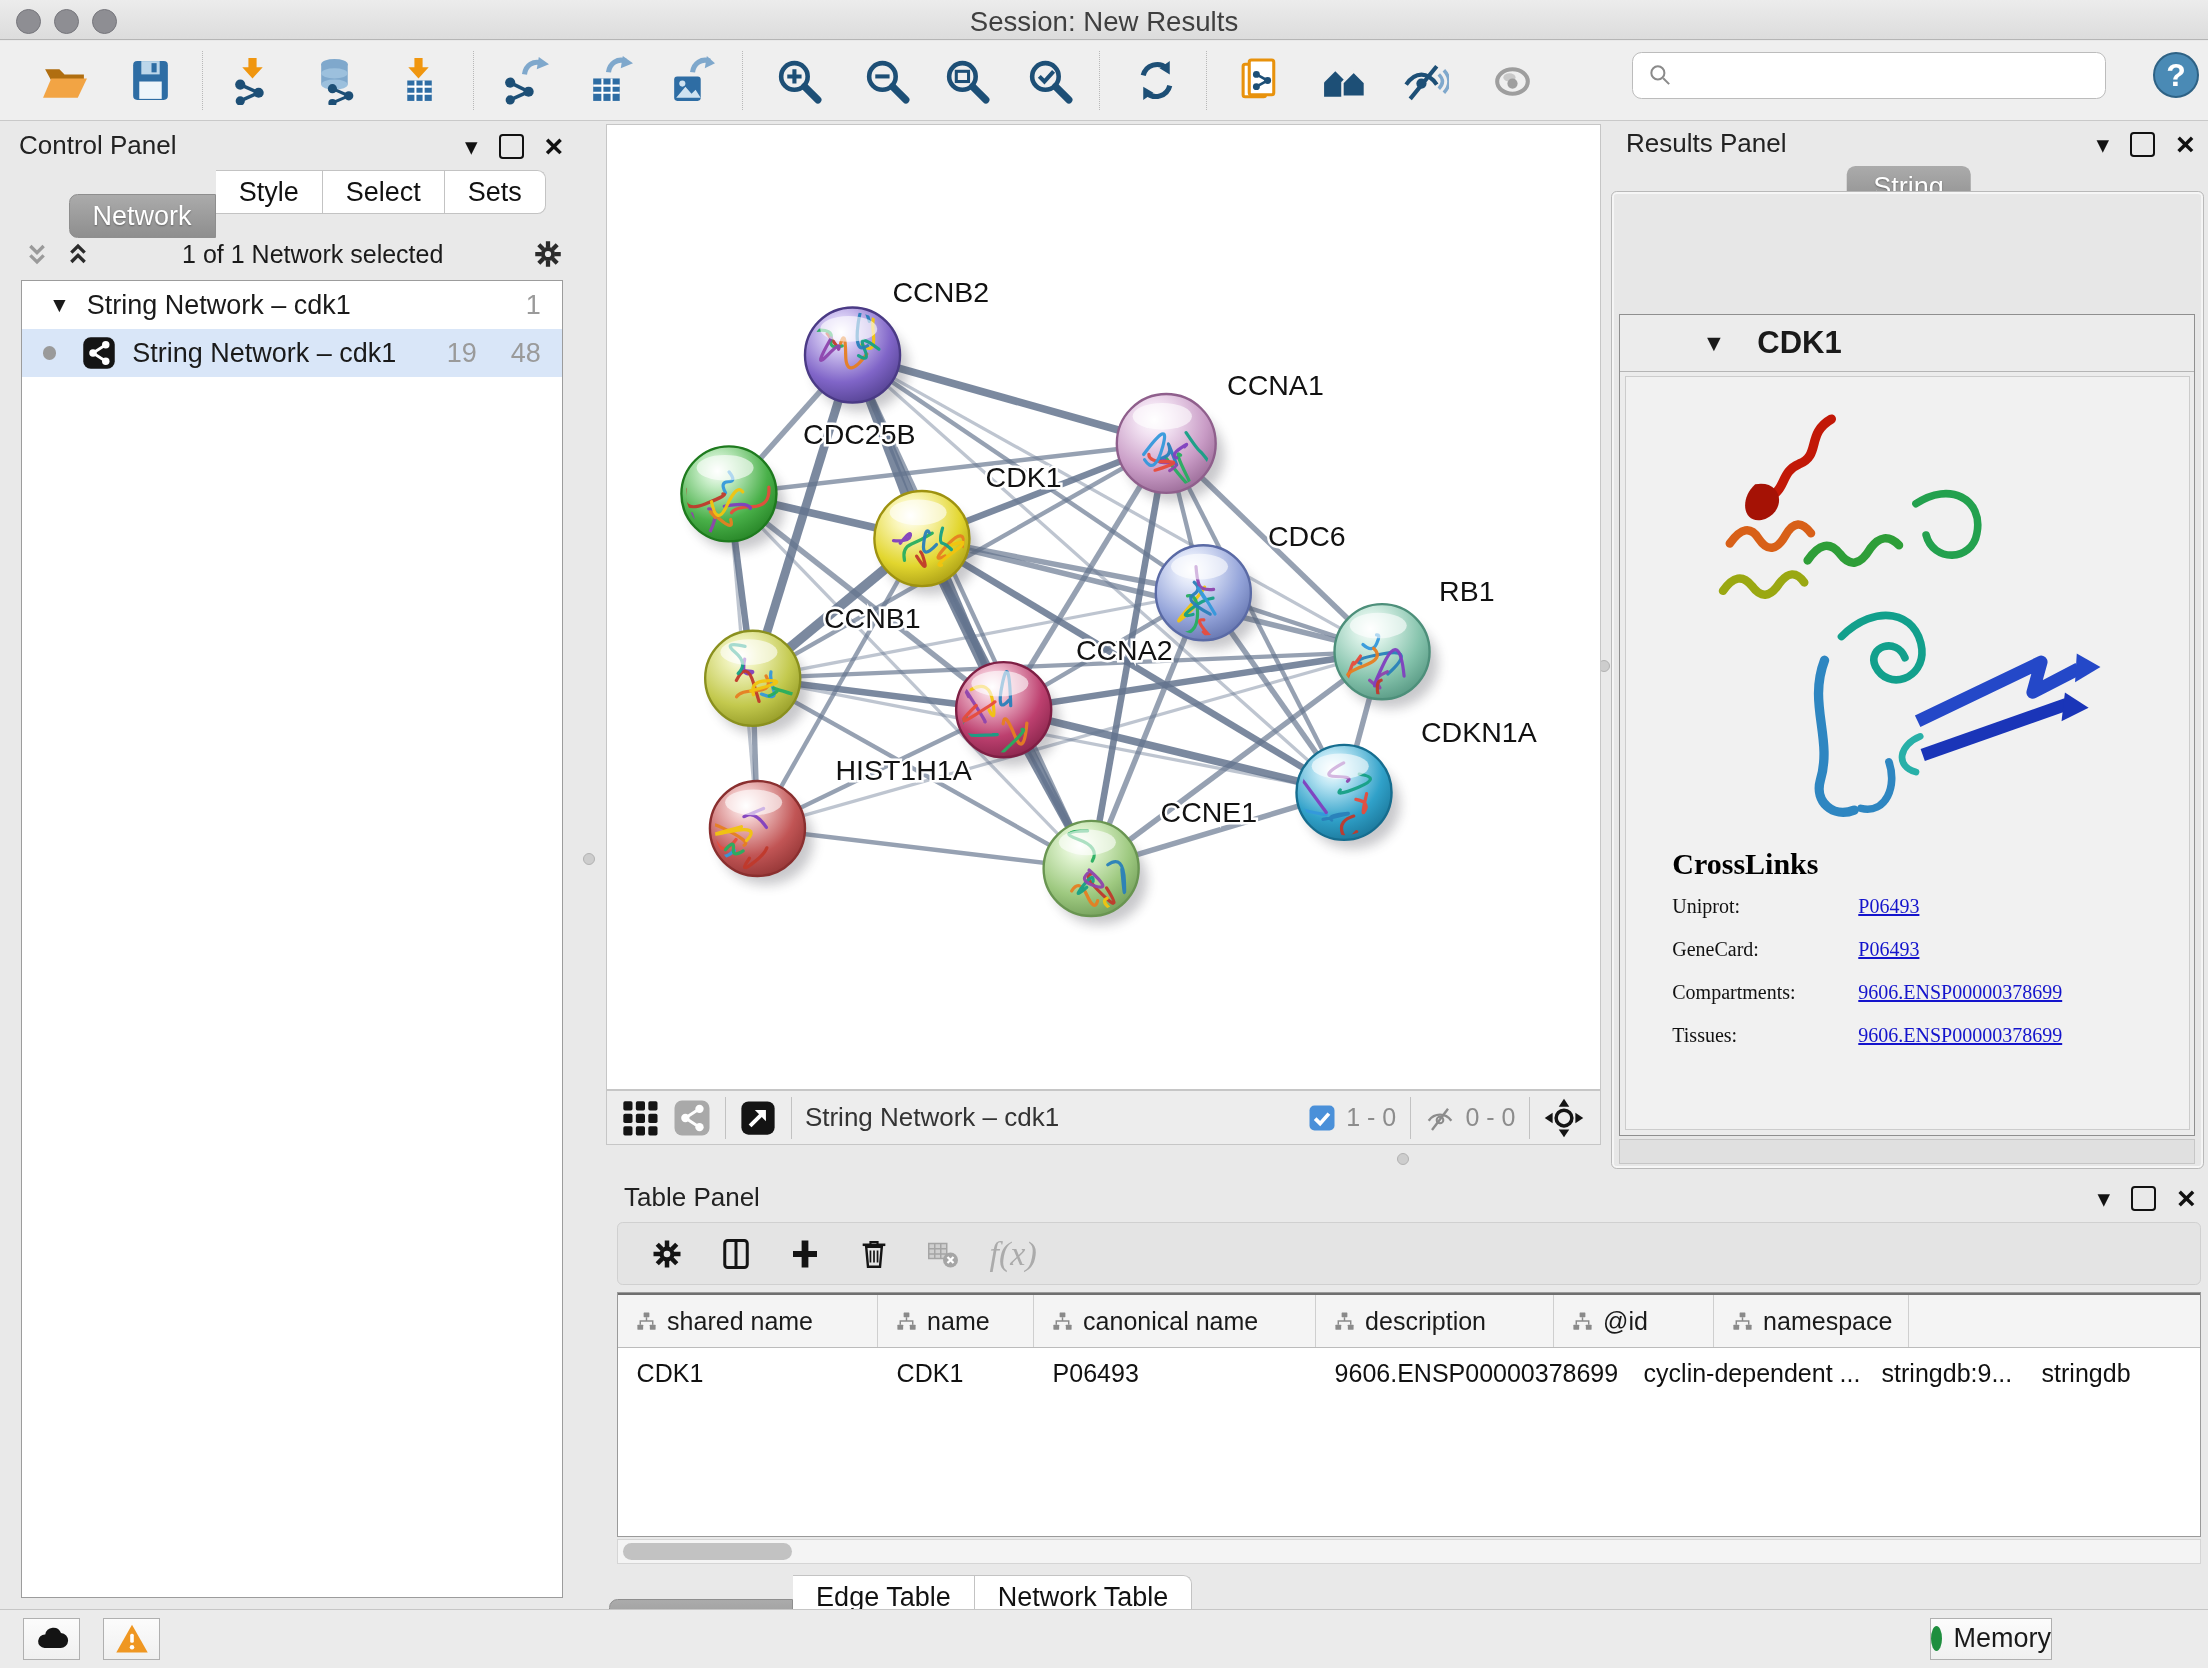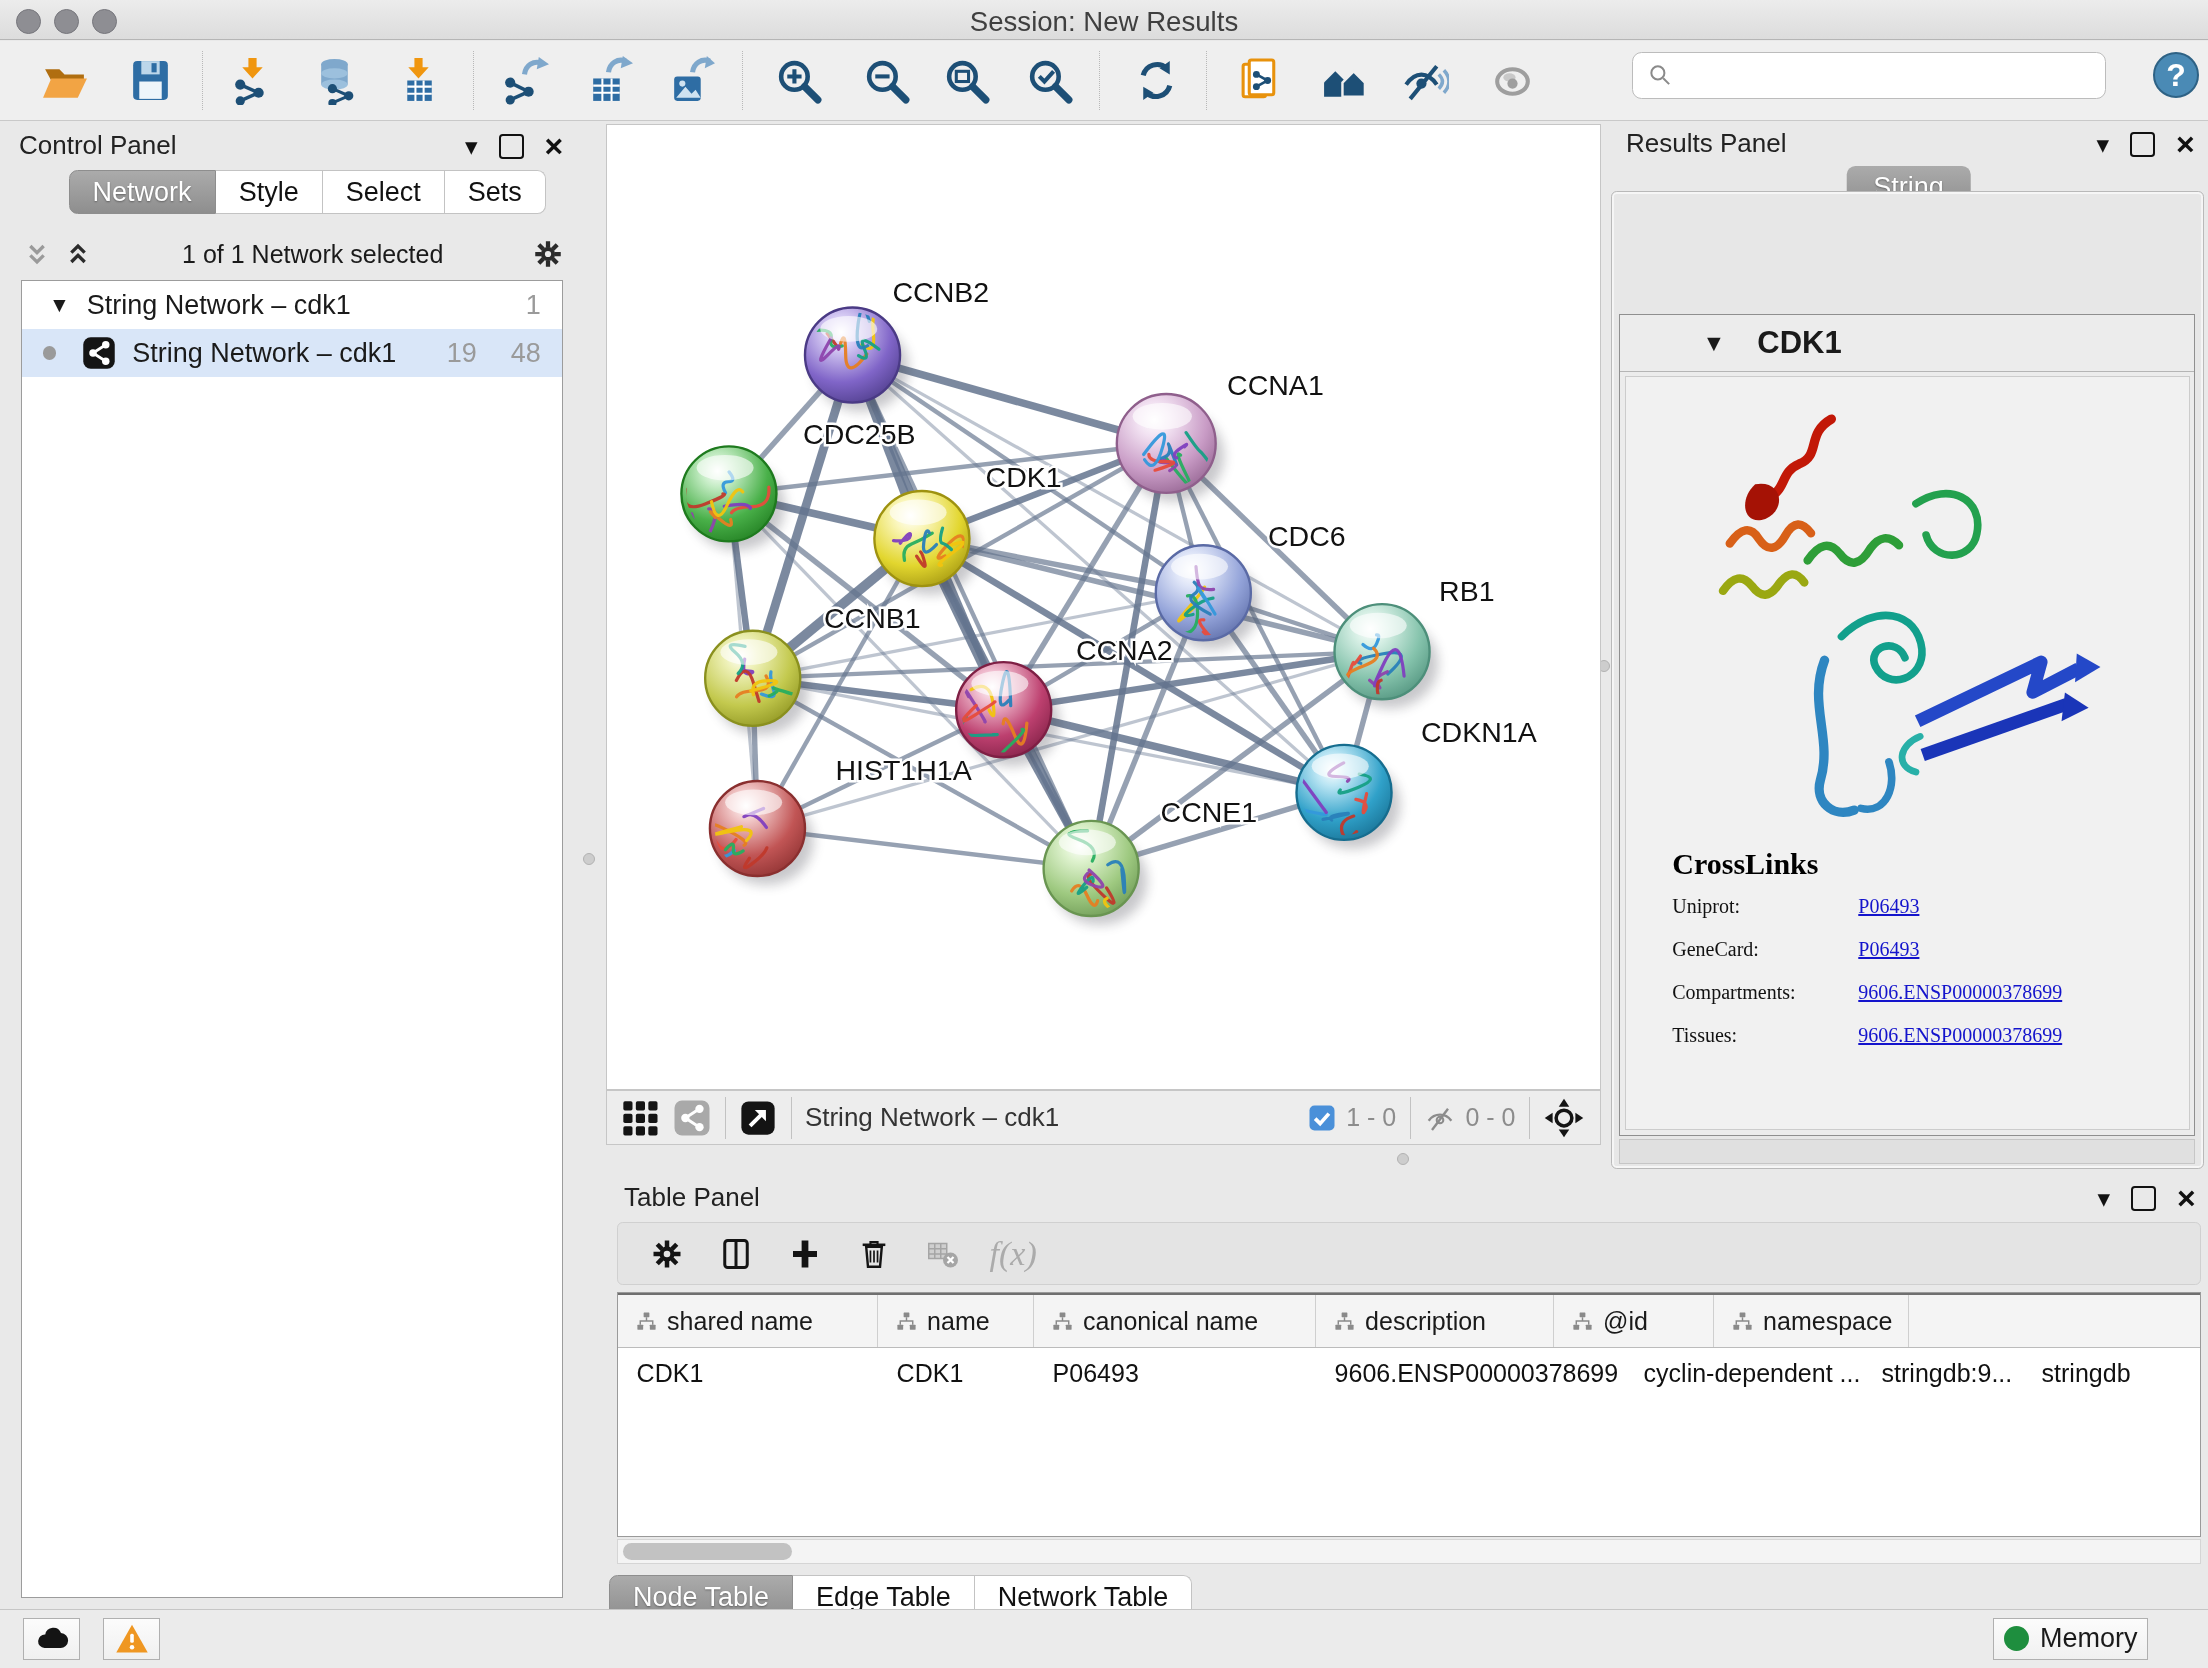--- a/index.html
+++ b/index.html
@@ -36,21 +36,21 @@
   .pctl.sq { width:25px; height:25px; border:2.9px solid #111; border-radius:3.8px; }
   .x-glyph { font-weight:bold; font-size:32px; line-height:25px; }
 
   
   .seg { display:flex; }
   .seg .tab { background:#fff; border:1px solid #c3c3c3; border-left:none; padding:0 23px;
     height:44px; line-height:42px; font-size:27px; color:#111; cursor:pointer; white-space:nowrap; }
   .seg .tab:first-child { border-left:1px solid #c3c3c3; border-radius:8.6px 0 0 8.6px; }
   .seg .tab:last-child { border-radius:0 8.6px 8.6px 0; }
   .seg .tab.sel { background:linear-gradient(#ababab,#8e8e8e); border-color:#8e8e8e; color:#fff;
-    text-shadow:0 1px 1.9px rgba(0,0,0,.35); }
+    text-shadow:0 1px 1.9px rgba(0,0,0,.35);margin-top:24px; }
 
   
   .control-panel { position:absolute; left:7.6px; top:126px; width:567px; height:1476px; }
   .cp-head { position:absolute; left:11.4px; top:3.8px; right:7.6px; height:34px; }
   .cp-ctls { position:absolute; right:3.8px; top:1.9px; display:flex; gap:21px; align-items:center; }
   .cp-tabs { position:absolute; left:61px; top:44px; }
   .cp-toolbar { position:absolute; left:13.3px; top:107px; right:9.5px; height:42px;
     display:flex; align-items:center; }
   .cp-status { flex:1; text-align:center; font-size:25px; color:#1a1a1a; }
   .listbox { position:absolute; left:13.3px; top:154px; width:542px; bottom:3.8px;
@@ -969,18 +969,18 @@
         <path d="M14 36a9 9 0 0 1 1-18 11 11 0 0 1 21-2 8 8 0 0 1-1 20z" fill="#141414"></path>
       </svg>
   </span>
   <span class="sb-btn" style="left:103px; width:57px">
     <svg viewBox="0 0 48 48" width="36" height="36">
         <path d="M24 5L45 42H3z" fill="#ef9722"></path>
         <rect x="21.6" y="17" width="4.8" height="12" rx="2" fill="#fff"></rect>
         <circle cx="24" cy="35" r="3" fill="#fff"></circle>
       </svg>
   </span>
-  <span class="sb-btn" style="left:1993px; width:155px">
+  <span class="sb-btn" style="left:1930px; width:122px">
     <span style="width:25px;height:25px;border-radius:50%;background:#1e8e3e"></span>
     <span style="font-size:27px">Memory</span>
   </span>
 </div>
 
 
 </body></html>

